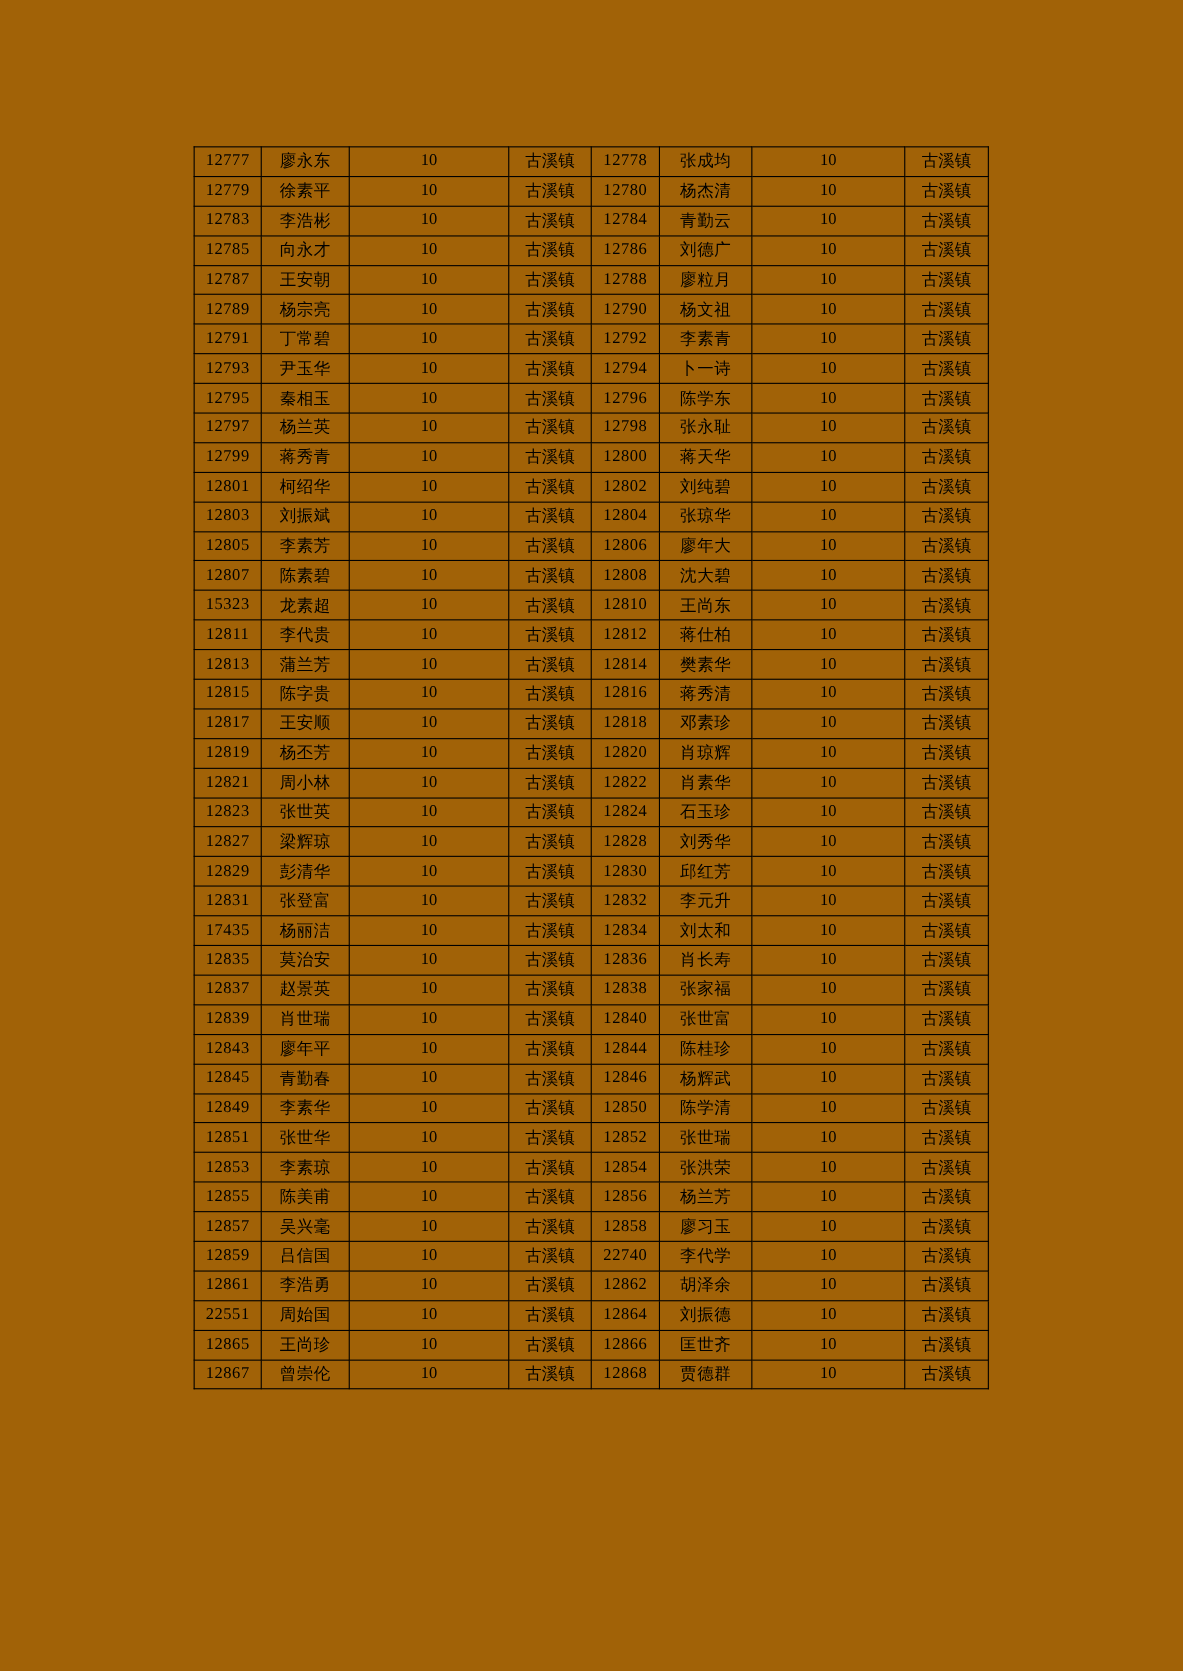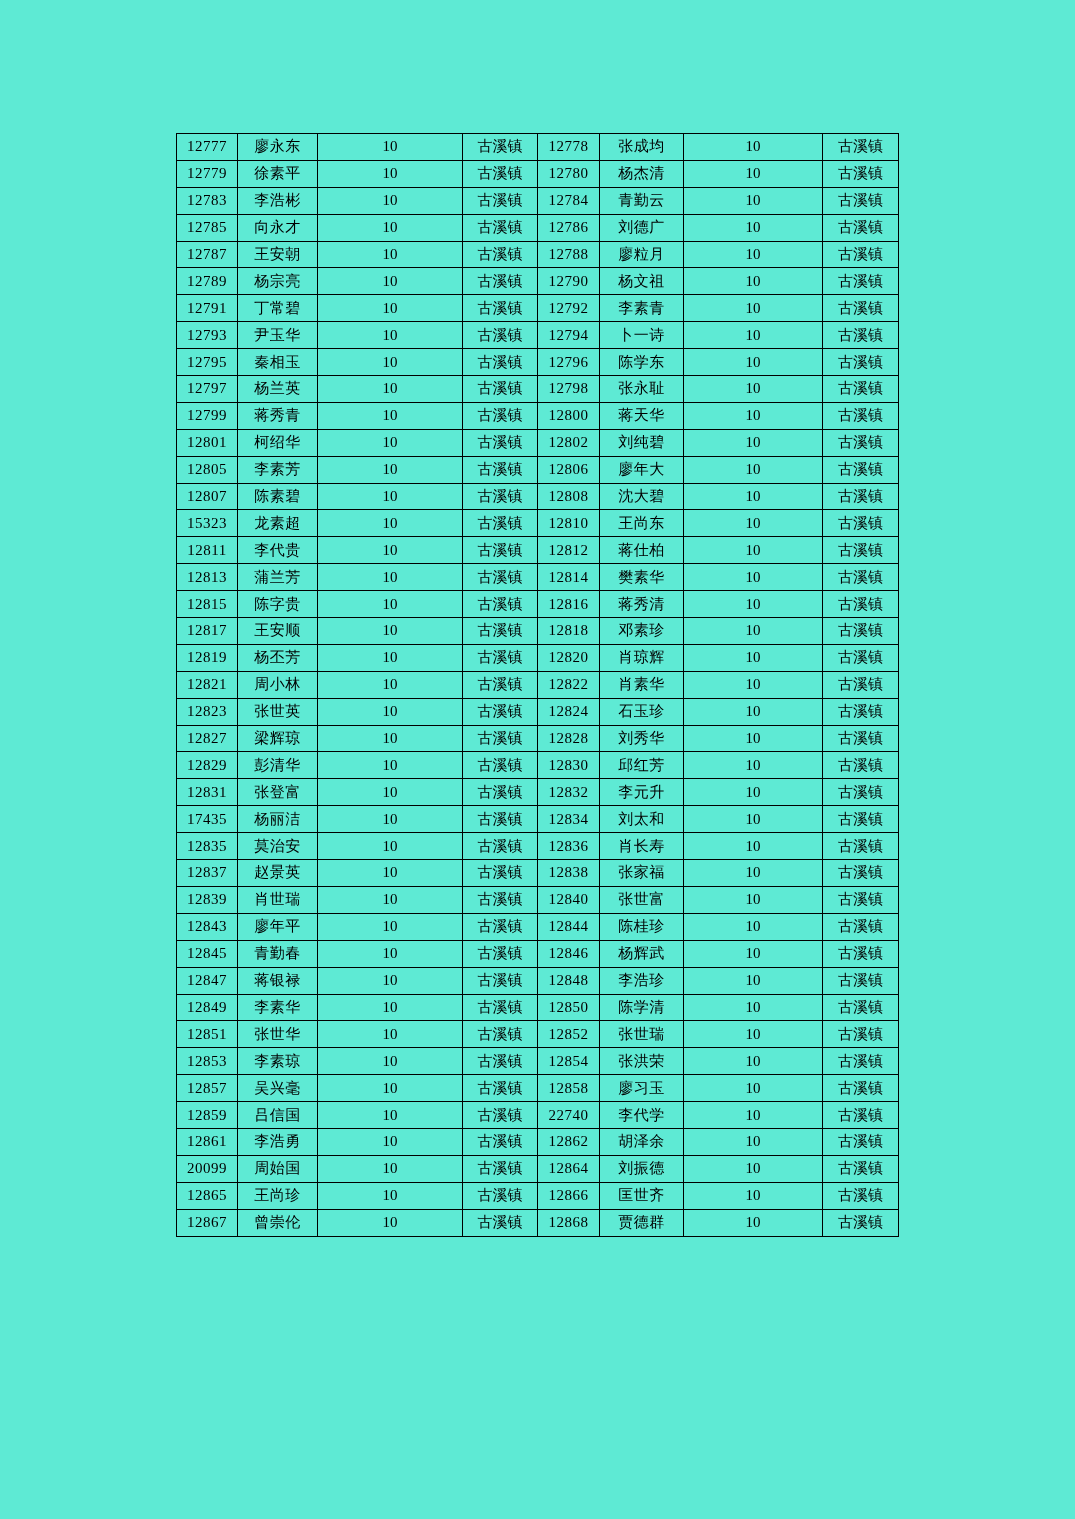--- a/index.html
+++ b/index.html
@@ -13,21 +13,21 @@
     position: relative;
     font-family: "Liberation Serif", "DejaVu Serif", serif;
     color: #000000;
   }
   .page {
     position: absolute;
     left: 0;
     top: 0;
     width: 1075px;
     height: 1519px;
-    background: #5eead4;
+    background: #a16207;
   }
   table.roster {
     position: absolute;
     left: 176px;
     top: 133px;
     width: 722px;
     border-collapse: collapse;
     table-layout: fixed;
     font-size: 15px;
   }
@@ -173,20 +173,30 @@
     <td class="c-id">12801</td>
     <td class="c-name">柯绍华</td>
     <td class="c-score">10</td>
     <td class="c-town">古溪镇</td>
     <td class="c-id">12802</td>
     <td class="c-name">刘纯碧</td>
     <td class="c-score">10</td>
     <td class="c-town">古溪镇</td>
   </tr>
         <tr>
+    <td class="c-id">12803</td>
+    <td class="c-name">刘振斌</td>
+    <td class="c-score">10</td>
+    <td class="c-town">古溪镇</td>
+    <td class="c-id">12804</td>
+    <td class="c-name">张琼华</td>
+    <td class="c-score">10</td>
+    <td class="c-town">古溪镇</td>
+  </tr>
+        <tr>
     <td class="c-id">12805</td>
     <td class="c-name">李素芳</td>
     <td class="c-score">10</td>
     <td class="c-town">古溪镇</td>
     <td class="c-id">12806</td>
     <td class="c-name">廖年大</td>
     <td class="c-score">10</td>
     <td class="c-town">古溪镇</td>
   </tr>
         <tr>
@@ -363,30 +373,20 @@
     <td class="c-id">12845</td>
     <td class="c-name">青勤春</td>
     <td class="c-score">10</td>
     <td class="c-town">古溪镇</td>
     <td class="c-id">12846</td>
     <td class="c-name">杨辉武</td>
     <td class="c-score">10</td>
     <td class="c-town">古溪镇</td>
   </tr>
         <tr>
-    <td class="c-id">12847</td>
-    <td class="c-name">蒋银禄</td>
-    <td class="c-score">10</td>
-    <td class="c-town">古溪镇</td>
-    <td class="c-id">12848</td>
-    <td class="c-name">李浩珍</td>
-    <td class="c-score">10</td>
-    <td class="c-town">古溪镇</td>
-  </tr>
-        <tr>
     <td class="c-id">12849</td>
     <td class="c-name">李素华</td>
     <td class="c-score">10</td>
     <td class="c-town">古溪镇</td>
     <td class="c-id">12850</td>
     <td class="c-name">陈学清</td>
     <td class="c-score">10</td>
     <td class="c-town">古溪镇</td>
   </tr>
         <tr>
@@ -403,20 +403,30 @@
     <td class="c-id">12853</td>
     <td class="c-name">李素琼</td>
     <td class="c-score">10</td>
     <td class="c-town">古溪镇</td>
     <td class="c-id">12854</td>
     <td class="c-name">张洪荣</td>
     <td class="c-score">10</td>
     <td class="c-town">古溪镇</td>
   </tr>
         <tr>
+    <td class="c-id">12855</td>
+    <td class="c-name">陈美甫</td>
+    <td class="c-score">10</td>
+    <td class="c-town">古溪镇</td>
+    <td class="c-id">12856</td>
+    <td class="c-name">杨兰芳</td>
+    <td class="c-score">10</td>
+    <td class="c-town">古溪镇</td>
+  </tr>
+        <tr>
     <td class="c-id">12857</td>
     <td class="c-name">吴兴毫</td>
     <td class="c-score">10</td>
     <td class="c-town">古溪镇</td>
     <td class="c-id">12858</td>
     <td class="c-name">廖习玉</td>
     <td class="c-score">10</td>
     <td class="c-town">古溪镇</td>
   </tr>
         <tr>
@@ -433,21 +443,21 @@
     <td class="c-id">12861</td>
     <td class="c-name">李浩勇</td>
     <td class="c-score">10</td>
     <td class="c-town">古溪镇</td>
     <td class="c-id">12862</td>
     <td class="c-name">胡泽余</td>
     <td class="c-score">10</td>
     <td class="c-town">古溪镇</td>
   </tr>
         <tr>
-    <td class="c-id">20099</td>
+    <td class="c-id">22551</td>
     <td class="c-name">周始国</td>
     <td class="c-score">10</td>
     <td class="c-town">古溪镇</td>
     <td class="c-id">12864</td>
     <td class="c-name">刘振德</td>
     <td class="c-score">10</td>
     <td class="c-town">古溪镇</td>
   </tr>
         <tr>
     <td class="c-id">12865</td>

